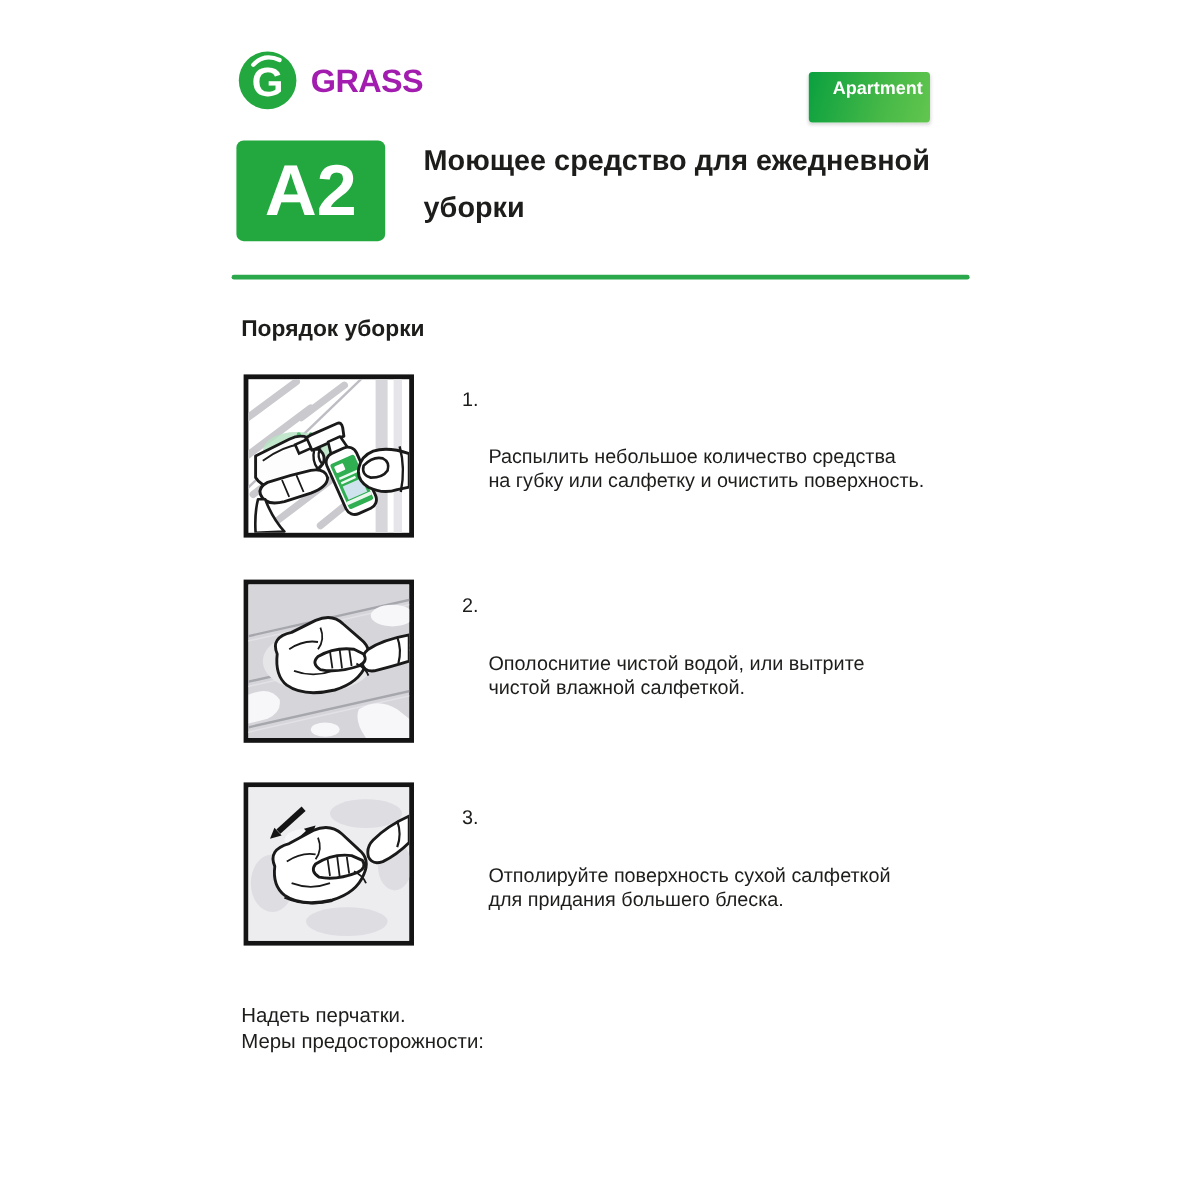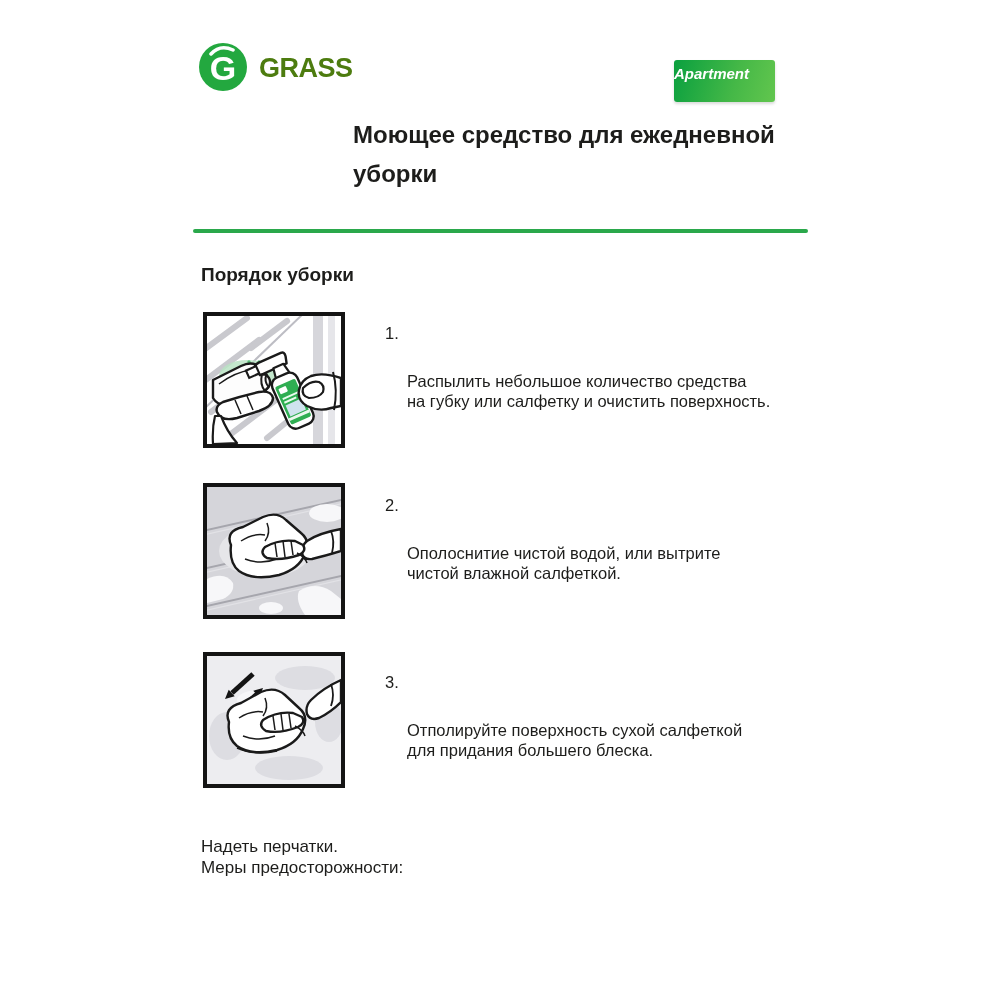--- a/index.html
+++ b/index.html
@@ -12,28 +12,27 @@
   html,body{margin:0;padding:0;}
   body{
     width:1000px;height:1000px;background:#ffffff;
     font-family:"Liberation Sans",sans-serif;color:var(--text-black);
   }
   .page{position:relative;width:1000px;height:1000px;background:#fff;overflow:hidden;}
 
   
   .logo{position:absolute;left:198px;top:42px;display:flex;align-items:center;gap:11px;}
   .logo-mark{width:50px;height:50px;display:block;}
-  .brand{font-size:27px;font-weight:bold;letter-spacing:-0.5px;color:#4d7c0f;padding-top:2px;}
+  .brand{font-size:27px;font-weight:bold;letter-spacing:-0.5px;color:#a21caf;padding-top:2px;}
 
   .badge{
     position:absolute;left:674px;top:60px;width:101px;height:42px;
     background:linear-gradient(105deg,var(--badge-grad-a) 0%,#45b847 60%,var(--badge-grad-b) 100%);
-    color:#fff;border-radius:3px;box-sizing:border-box;padding:5px 0 0 0;
+    color:#fff;border-radius:3px;box-sizing:border-box;padding:5px 0 0 20px;
     box-shadow:0 2px 3px rgba(0,0,0,0.15);
-    font-style:italic;
   }
   .badge .l1{font-size:15px;font-weight:bold;line-height:17px;}
   .badge .l2{font-size:15px;line-height:16px;margin-top:36px;}
 
   
   .code-box{
     position:absolute;left:197px;top:117px;width:124px;height:84px;
     background:var(--brand-green);border-radius:6px;color:#fff;
     font-weight:bold;font-size:60px;line-height:84px;text-align:center;
   }
@@ -77,20 +76,21 @@
       <text x="25" y="38" text-anchor="middle" font-family="Liberation Sans, sans-serif" font-size="34" font-weight="bold" fill="#ffffff">G</text>
     </svg>
     <div class="brand">GRASS</div>
   </div>
 
   <div class="badge">
     <div class="l1">Apartment</div>
     <div class="l2">series</div>
   </div>
 
+  <div class="code-box">A2</div>
   <div class="title-block">
     <div class="title">Моющее средство для ежедневной
 уборки</div>
   </div>
 
   <div class="divider"></div>
 
   <div class="section-title">Порядок уборки</div>
 
   <div class="step step1">

